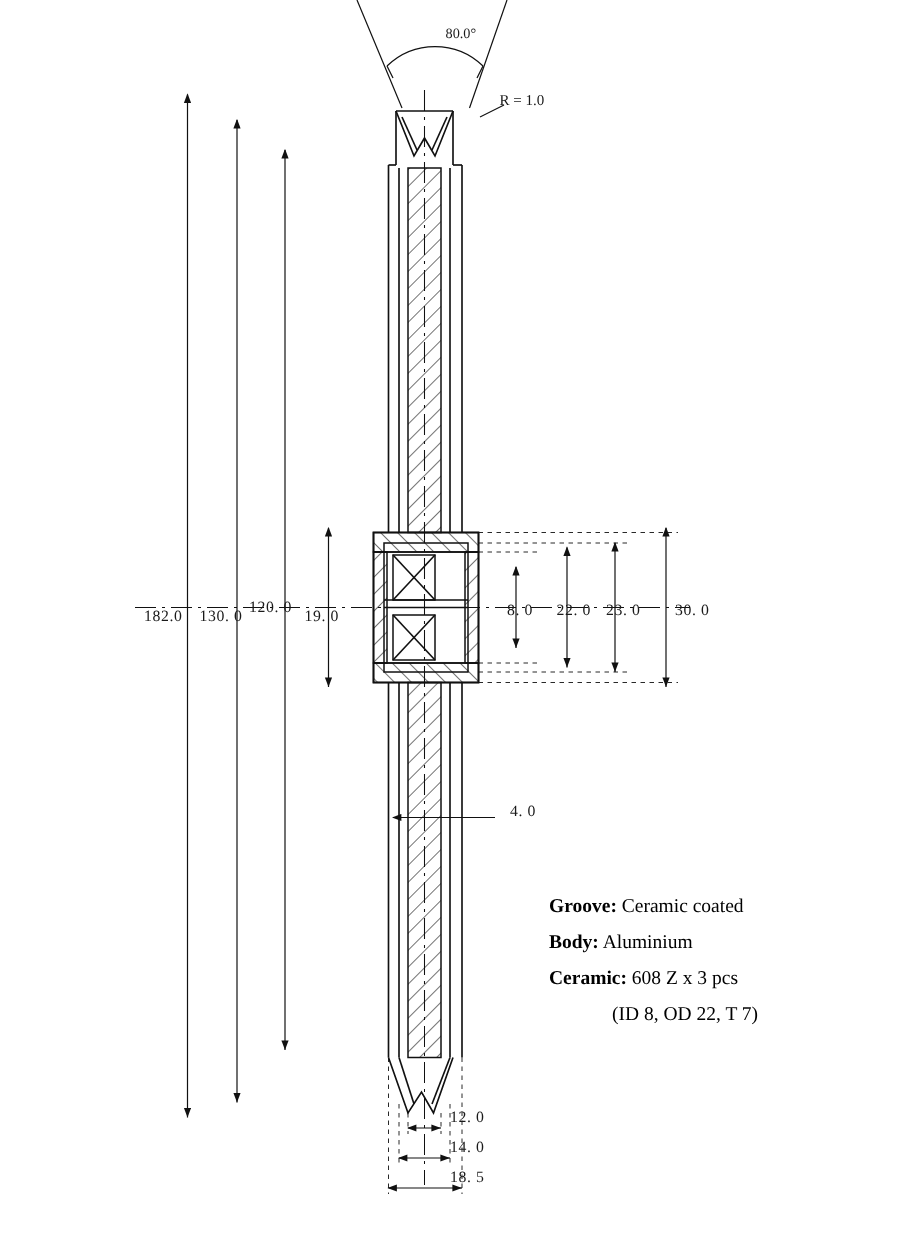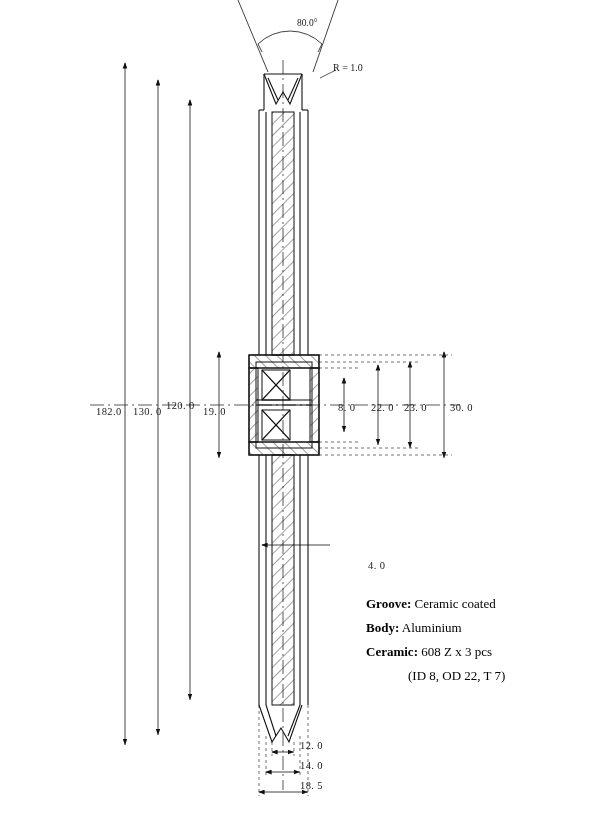--- a/index.html
+++ b/index.html
@@ -220,21 +220,21 @@
   <div class="dim-label" style="left:96px; top:406px;">182.0</div>
   <div class="dim-label" style="left:133px; top:406px;">130. 0</div>
   <div class="dim-label" style="left:166px; top:400px;">120. 0</div>
   <div class="dim-label" style="left:203px; top:406px;">19. 0</div>
 
   <div class="dim-label" style="left:338px; top:402px;">8. 0</div>
   <div class="dim-label" style="left:371px; top:402px;">22. 0</div>
   <div class="dim-label" style="left:404px; top:402px;">23. 0</div>
   <div class="dim-label" style="left:437px; top:402px;margin-left:13px;">30. 0</div>
 
-  <div class="dim-label" style="left:340px; top:560px;margin-left:28px;">4. 0</div>
+  <div class="dim-label" style="left:340px; top:536px;">4. 0</div>
 
   <div class="dim-label" style="left:300px; top:740px;">12. 0</div>
   <div class="dim-label" style="left:300px; top:760px;">14. 0</div>
   <div class="dim-label" style="left:300px; top:780px;">18. 5</div>
 
   <div class="notes-block">
     <div class="note-line">
       <span class="note-key">Groove:</span>
       <span>Ceramic coated</span>
     </div>

